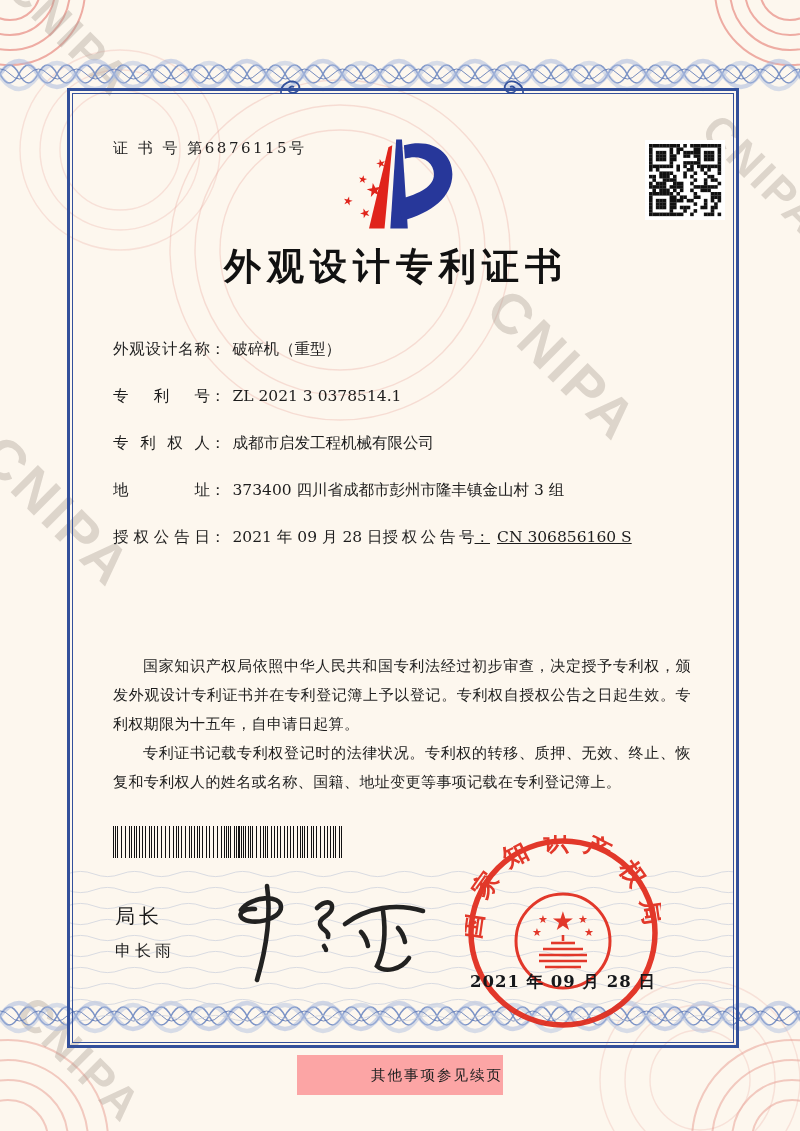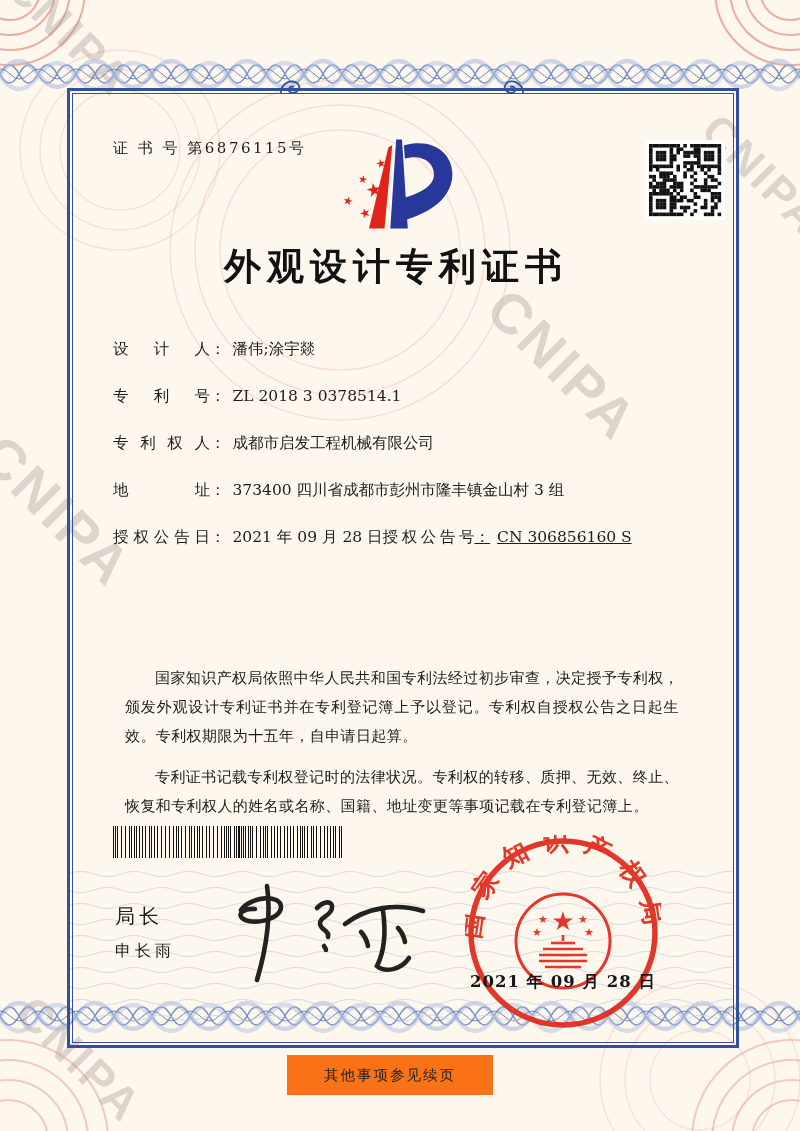--- a/index.html
+++ b/index.html
@@ -19,29 +19,29 @@
          font-family:"Liberation Sans","DejaVu Sans",sans-serif;color:#111;}
   
   .fields{left:113px;top:338px;font-size:15.5px;}
   .frow{margin-bottom:25px;line-height:22px;white-space:nowrap;}
   .flabel{display:inline-block;width:97px;text-align:justify;text-align-last:justify;vertical-align:top;}
   .fcolon{margin-right:7px;}
   .gpair{text-decoration:underline;}
   .glabel{display:inline-block;width:92px;text-align:justify;text-align-last:justify;vertical-align:top;}
   
   .paras{left:113px;top:652px;width:578px;font-size:15px;line-height:29px;text-align:justify;letter-spacing:0.4px;}
-  .paras p{margin:12px;text-indent:2em;}
+  .paras p{margin:0;text-indent:2em;}
   
   .signer-title{left:115px;top:903px;font-size:20px;letter-spacing:4px;}
   .signer-name{left:115px;top:941px;font-size:16px;letter-spacing:4px;}
   .seal-date{left:465px;top:971px;width:196px;text-align:center;font-size:16.5px;font-weight:bold;
              letter-spacing:1px;color:#15171a;z-index:6;}
   .page-footer{left:0;right:0;top:1010px;text-align:center;font-size:13.5px;letter-spacing:2px;z-index:5;margin-top:45px;}
-  .cont-box{left:287px;top:1055px;width:206px;height:40px;background:#f97316;z-index:5;
-            display:flex;align-items:center;justify-content:center;}
+  .cont-box{left:297px;top:1055px;width:206px;height:40px;background:#fca5a5;z-index:5;
+            display:flex;align-items:center;justify-content:flex-end;}
   .cont-note{font-size:14.5px;letter-spacing:2px;color:#222;}
   .z1{z-index:1;} .z2{z-index:2;} .z3{z-index:3;} .z4{z-index:4;} .z5{z-index:5;}
 </style>
 </head>
 <body>
 
 <div class="page">
 
   <svg class="abs" id="bg-rings" style="left:0;top:0;z-index:0;pointer-events:none;" width="800" height="1131">
       <circle cx="340" cy="250" r="120" fill="none" stroke="#e8a096" stroke-width="1.4" opacity="0.3"></circle>
@@ -368,24 +368,24 @@
     <text x="20" y="48" font-size="11" fill="#e0241b" transform="rotate(10 20 48)">★</text>
     <text x="30" y="64" font-size="19" fill="#e0241b" transform="rotate(-10 30 64)">★</text>
     <text x="4" y="70" font-size="12" fill="#e0241b" transform="rotate(14 4 70)">★</text>
     <text x="24" y="86" font-size="13" fill="#e0241b" transform="rotate(-20 24 86)">★</text>
   </svg>
 
   <div class="abs z3 title">外观设计专利证书</div>
 
   <div class="abs z3 fields">
     <div class="frow">
-      <span class="flabel">设计人</span><span class="fcolon">：</span><span class="fvalue">潘伟;涂宇燚</span>
+      <span class="flabel">外观设计名称</span><span class="fcolon">：</span><span class="fvalue">破碎机（重型）</span>
     </div>
     <div class="frow">
-      <span class="flabel">专利号</span><span class="fcolon">：</span><span class="fvalue">ZL 2018 3 0378514.1</span>
+      <span class="flabel">专利号</span><span class="fcolon">：</span><span class="fvalue">ZL 2021 3 0378514.1</span>
     </div>
     <div class="frow">
       <span class="flabel">专利权人</span><span class="fcolon">：</span><span class="fvalue">成都市启发工程机械有限公司</span>
     </div>
     <div class="frow">
       <span class="flabel">地址</span><span class="fcolon">：</span><span class="fvalue">373400 四川省成都市彭州市隆丰镇金山村 3 组</span>
     </div>
     <div class="frow">
       <span class="flabel">授权公告日</span><span class="fcolon">：</span><span class="fvalue">2021 年 09 月 28 日</span><span class="gpair"><span class="glabel">授权公告号</span><span class="fcolon">：</span><span class="fvalue">CN 306856160 S</span></span>
     </div>

